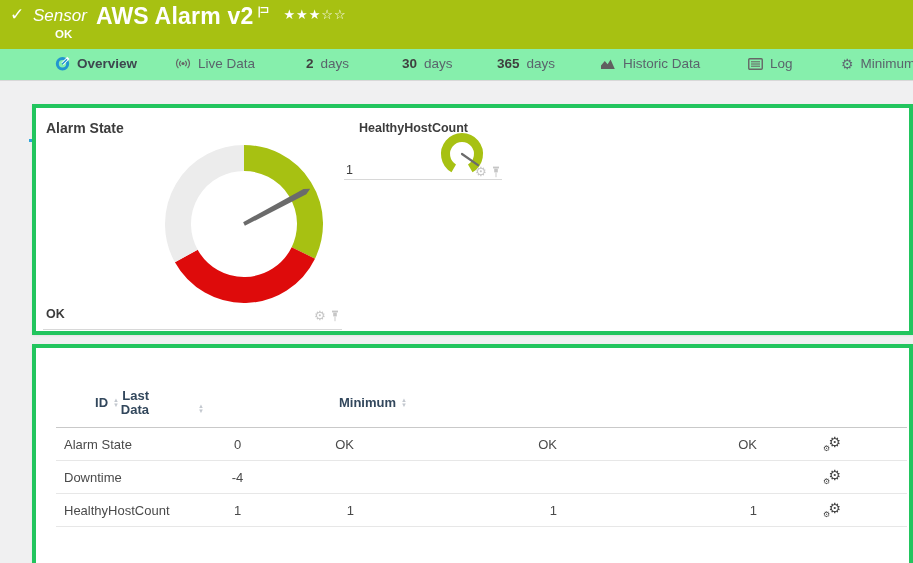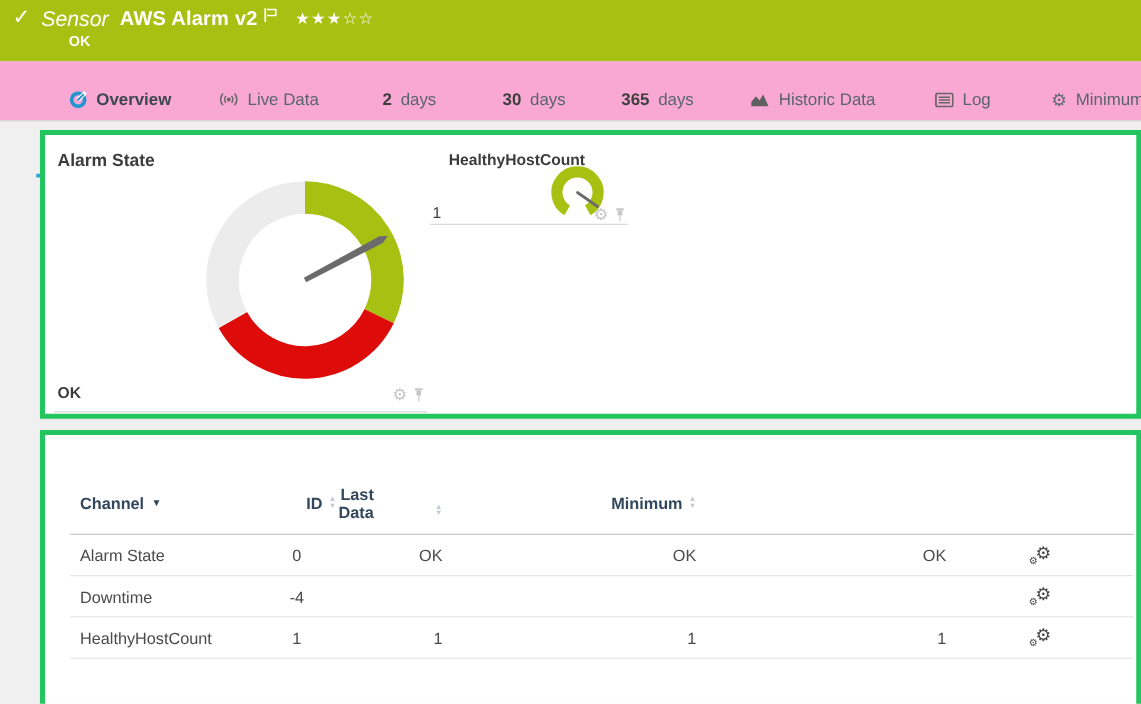--- a/index.html
+++ b/index.html
@@ -9,27 +9,27 @@
     background:#f0f0f1;
     font-family:"Liberation Sans","DejaVu Sans",sans-serif;
     -webkit-font-smoothing:antialiased;
   }
 
   
   .topbar { position:absolute; left:0; top:0; width:913px; height:49px; background:#a7c112; color:#fff; }
   .topbar .check { position:absolute; left:10px; top:4px; font-size:17px; font-weight:bold; }
   .title-row { position:absolute; left:33px; top:5px; display:flex; align-items:flex-start; }
   .title-row .kind { font-style:italic; font-size:17px; line-height:22px; }
-  .title-row .name { font-weight:bold; font-size:16px; line-height:22px; margin-left:9px; letter-spacing:.2px; }
+  .title-row .name { font-weight:bold; font-size:23px; line-height:22px; margin-left:9px; letter-spacing:.2px; }
   .title-row .flag { margin:1px 0 0 5px; }
   .title-row .stars { margin:2px 0 0 14px; font-size:13px; letter-spacing:1px; }
   .topbar .status { position:absolute; left:55px; top:28px; font-size:11.5px; font-weight:bold; }
 
   
-  .tabbar { position:absolute; left:0; top:49px; width:913px; height:48px; background:#f9a8d4; border-bottom:1px solid #d8d8d8; }
+  .tabbar { position:absolute; left:0; top:49px; width:913px; height:32px; background:#86efac; border-bottom:1px solid #d8d8d8; }
   .tab { position:absolute; bottom:9px; display:flex; align-items:center; gap:7px; font-size:13.5px; color:#5a646c; cursor:pointer; white-space:nowrap; }
   .tab .num { font-weight:bold; color:#3f3f3f; }
   .tab.active { color:#3d474f; font-weight:bold; }
   .tab-underline { position:absolute; left:29px; top:90px; width:124px; height:3px; background:#2ea4d9; }
   .gearglyph { font-size:14px; line-height:1; color:#5f6a72; }
 
   
   .card { position:absolute; left:32px; width:881px; background:#fff; border:4px solid #22c55e; box-shadow:0 1px 2px rgba(0,0,0,.06); }
   .card1 { top:104px; height:231px; }
   .card2 { top:344px; height:220px; border-bottom:none; }
@@ -172,24 +172,20 @@
       <rect x="3.2" y="2.6" width="3.6" height="3.8" fill="#c6c6c6"></rect>
       <rect x="4.55" y="6.6" width="0.9" height="4.6" fill="#c6c6c6"></rect>
     </svg>
   </div>
   <div class="underline u2"></div>
 </section>
 
 <section class="card card2">
   <div class="table">
     <div class="thead">
-      <div class="c-channel hcell">
-        <span>Channel</span>
-        <span class="caret">▼</span>
-      </div>
       <div class="c-id hcell right">
         <span>ID</span>
         <span class="sort">
             <span>▲</span>
             <span>▼</span>
           </span>
       </div>
       <div class="c-last hcell right">
         <span class="lastwrap"><span>Last</span><br><span>Data</span></span>
         <span class="sort" style="align-self:flex-end;margin-bottom:3px">

